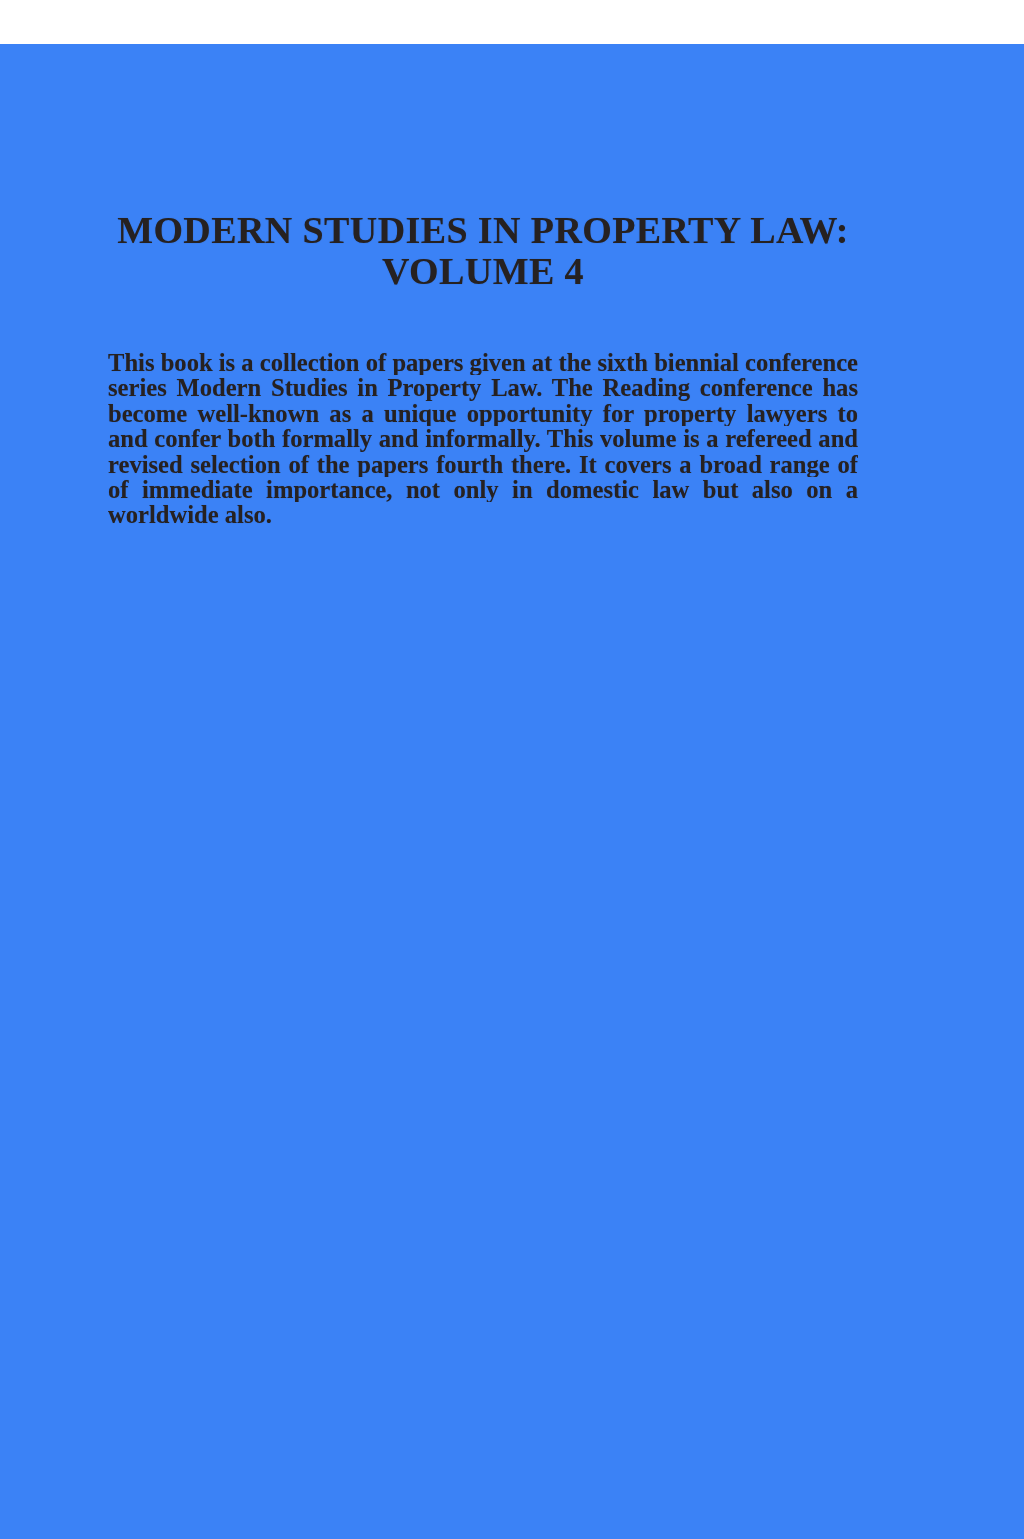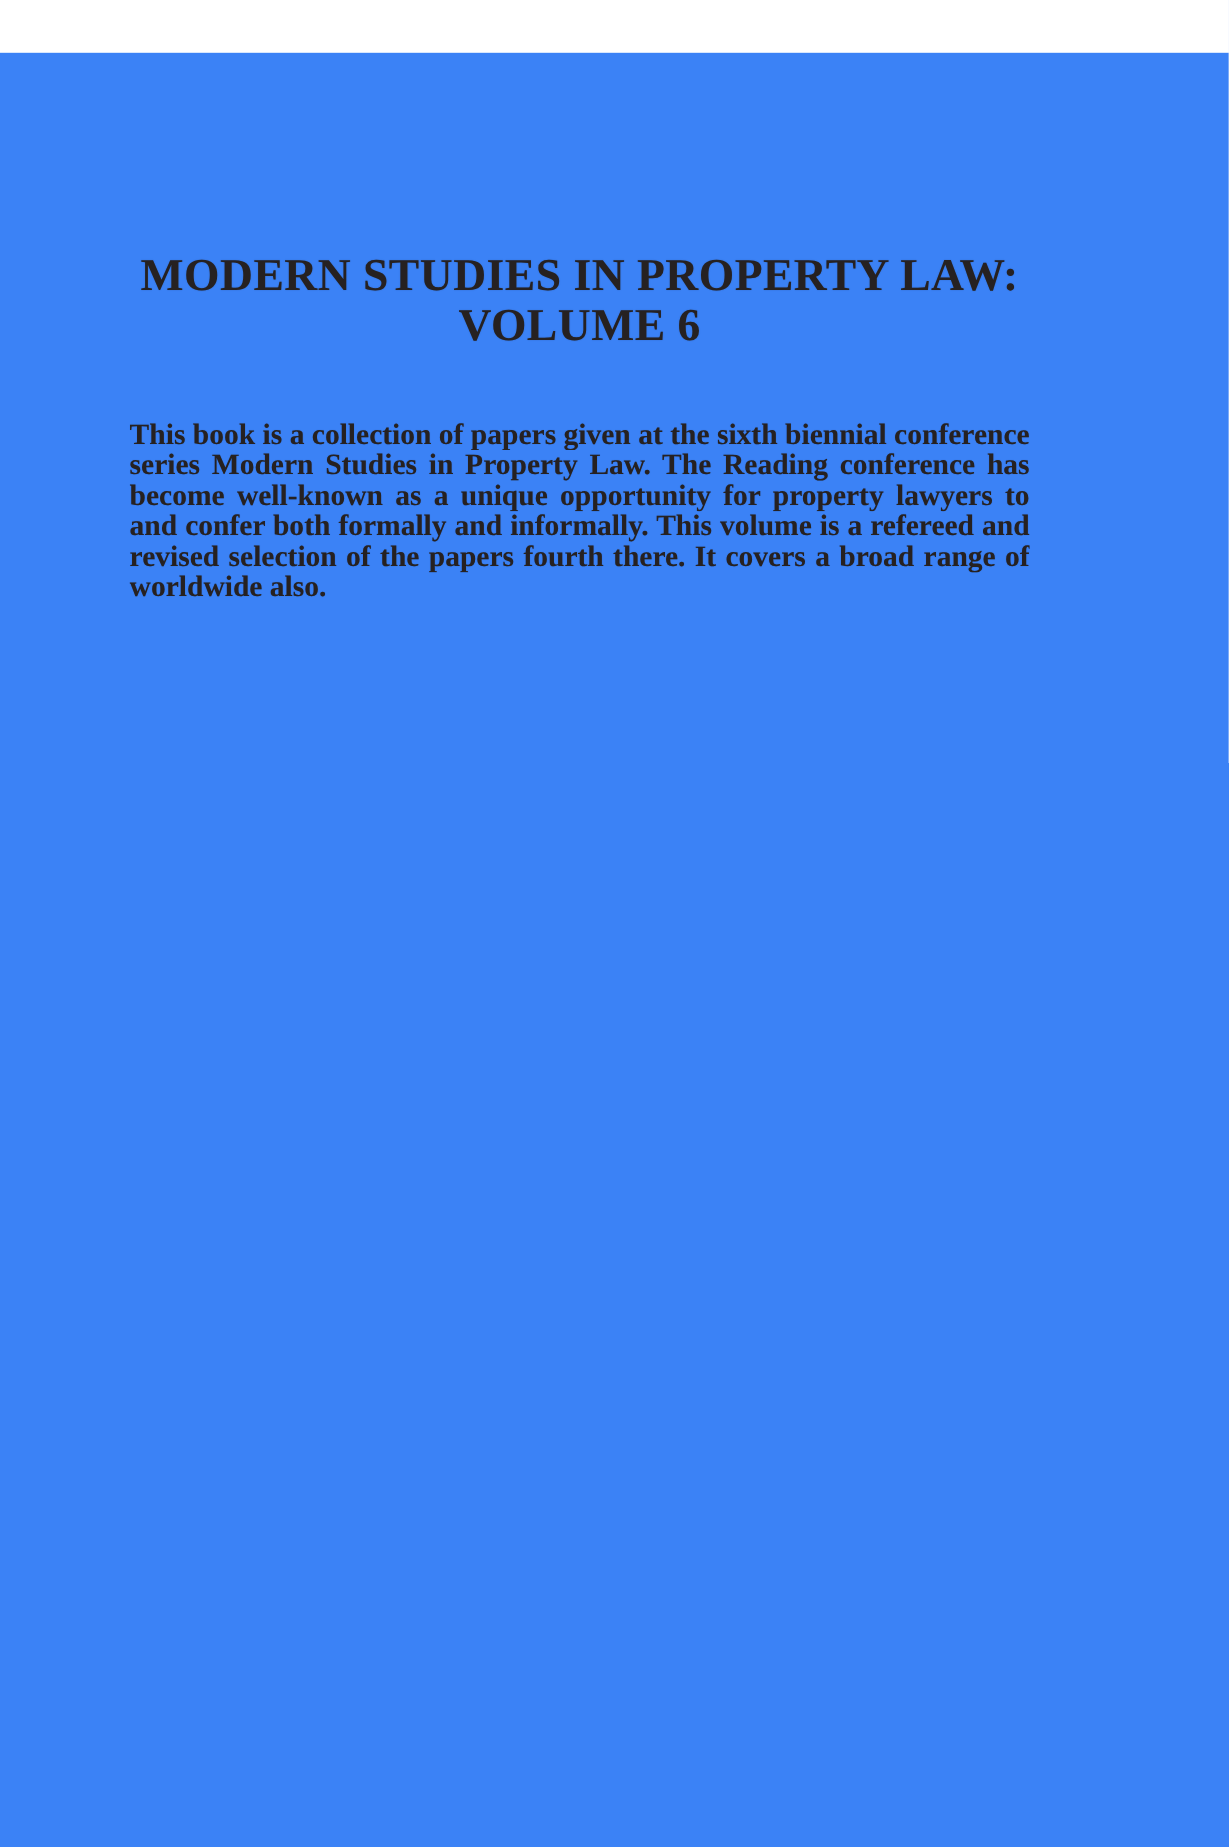--- a/index.html
+++ b/index.html
@@ -55,24 +55,25 @@
   .para-line.last {
     text-align-last: left;
   }
 </style>
 </head>
 <body>
 
 <div class="page">
   <h1 class="title-block">
     <span class="title-line">MODERN STUDIES IN PROPERTY LAW:</span>
-    <span class="title-line">VOLUME 6</span>
+    <span class="title-line">VOLUME 4</span>
   </h1>
 
   <div class="intro-paragraph">
       <div class="para-line">This book is a collection of papers given at the sixth biennial conference at</div>
       <div class="para-line">series Modern Studies in Property Law. The Reading conference has</div>
       <div class="para-line">become well-known as a unique opportunity for property lawyers to meet</div>
       <div class="para-line">and confer both formally and informally. This volume is a refereed and</div>
       <div class="para-line">revised selection of the papers fourth there. It covers a broad range of topics</div>
+      <div class="para-line">of immediate importance, not only in domestic law but also on a</div>
       <div class="para-line last">worldwide also.</div>
     </div>
 </div>
 
 </body></html>

